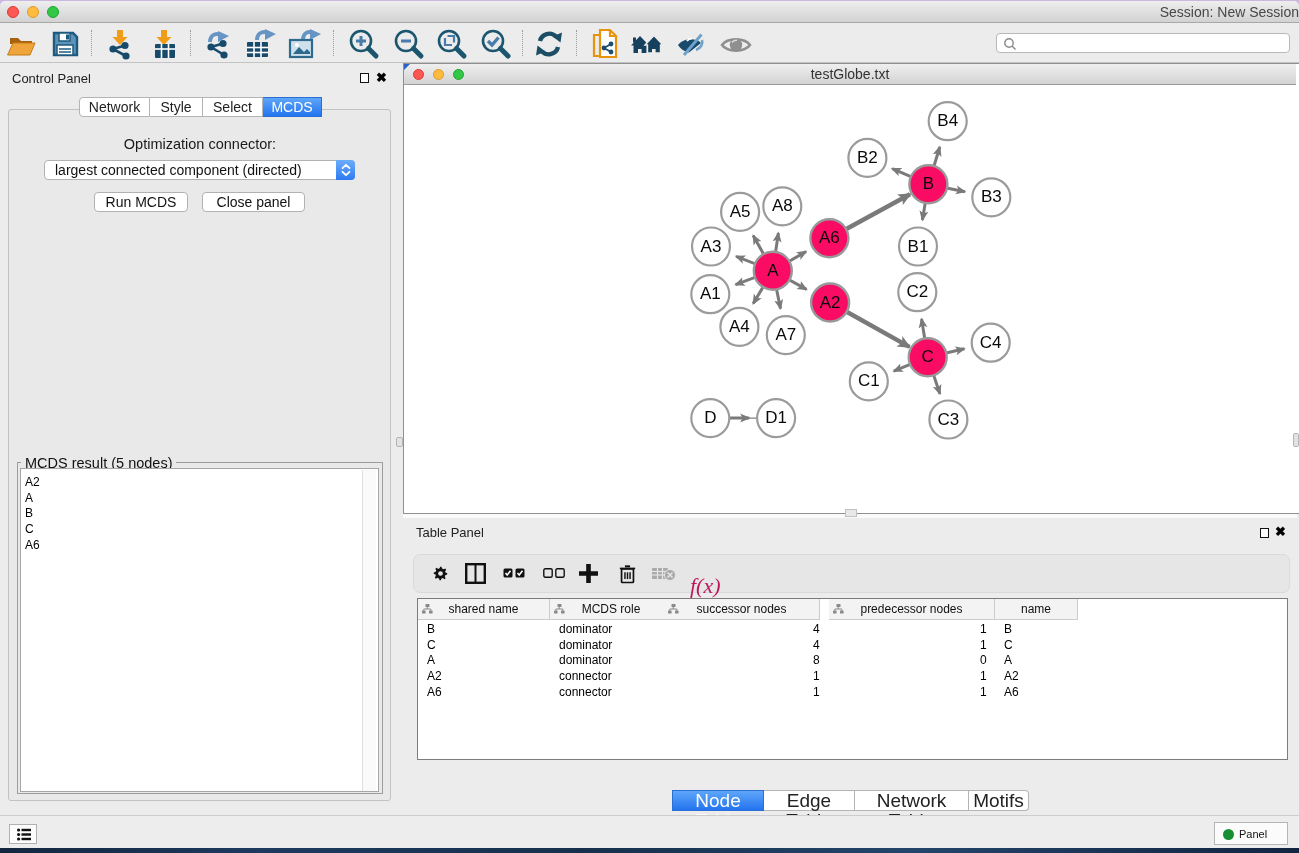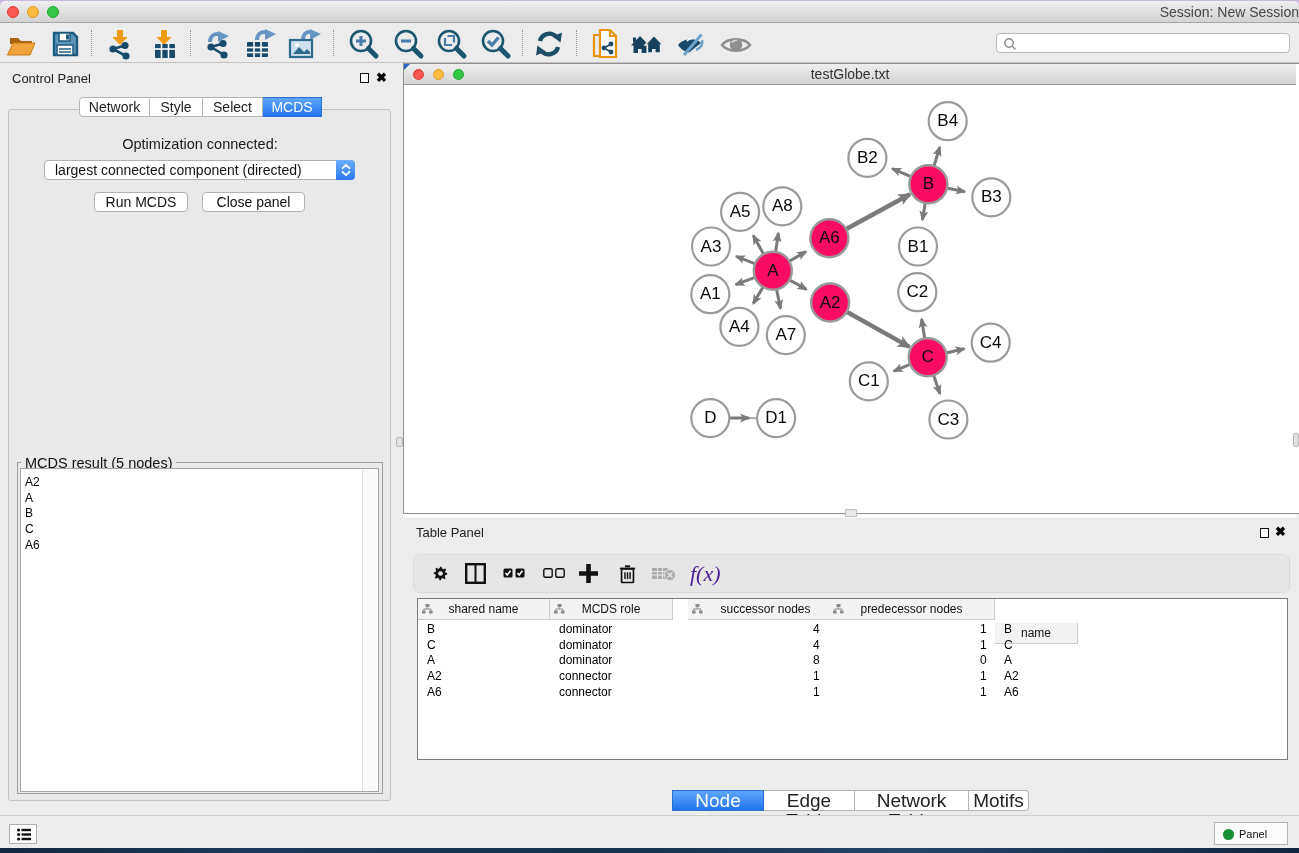--- a/index.html
+++ b/index.html
@@ -233,21 +233,21 @@
 <div class="abs" id="cp-label">Control Panel</div>
 <div class="abs" id="cp-float" style="left:360px;top:73px;width:9px;height:10px;border:1.5px solid #111;background:#fff;"></div>
 <div class="abs" id="cp-x" style="left:376px;top:70px;font-size:13px;font-weight:bold;color:#000;">✖</div>
 <div class="abs" id="cp-inner"></div>
 <div class="abs tabs" id="cp-tabs">
   <div class="tab first" style="width:71px;">Network</div>
   <div class="tab" style="width:53px;">Style</div>
   <div class="tab" style="width:60px;">Select</div>
   <div class="tab sel last" style="width:59px;">MCDS</div>
 </div>
-<div class="abs" id="opt-label">Optimization connected:</div>
+<div class="abs" id="opt-label">Optimization connector:</div>
 <div class="abs" id="dropdown">largest connected component (directed)
   <div class="abs" id="dd-step">
       <svg width="12" height="14" viewBox="0 0 12 14">
     <path d="M2.5 5.2 L6 1.8 L9.5 5.2" fill="none" stroke="#fff" stroke-width="1.8" stroke-linecap="round" stroke-linejoin="round"></path>
     <path d="M2.5 8.8 L6 12.2 L9.5 8.8" fill="none" stroke="#fff" stroke-width="1.8" stroke-linecap="round" stroke-linejoin="round"></path>
   </svg>
     </div>
 </div>
 <div class="abs btn" id="btn-run">Run MCDS</div>
 <div class="abs btn" id="btn-close">Close panel</div>
@@ -397,21 +397,21 @@
       </g>
     <g stroke="#e6e6e6" stroke-width="1.2">
         <line x1="0" y1="4.5" x2="16" y2="4.5"></line>
         <line x1="0" y1="8" x2="16" y2="8"></line>
         <line x1="5.5" y1="1" x2="5.5" y2="12"></line>
         <line x1="10.5" y1="1" x2="10.5" y2="12"></line>
       </g>
     <circle cx="18" cy="8" r="5.5" fill="#a9a9a9" stroke="#e6e6e6" stroke-width="1"></circle>
     <path d="M15.5 5.5 L20.5 10.5 M20.5 5.5 L15.5 10.5" stroke="#e6e6e6" stroke-width="1.5"></path>
   </svg>
-  <div class="abs" style="left:276px;top:6px;font-family:'Liberation Serif',serif;font-style:italic;font-size:22px;color:#4c1d95;">f(x)</div>
+  <div class="abs" style="left:276px;top:18px;font-family:'Liberation Serif',serif;font-style:italic;font-size:22px;color:#be185d;">f(x)</div>
 </div>
 <div class="abs" id="tbl">
   <div class="abs th" style="left:0px;width:132px;">
       <svg class="mini" viewBox="0 0 11 10">
         <g fill="#8a8a8a">
           <rect x="3.5" y="0" width="4" height="3" rx="0.5"></rect>
           <rect x="0" y="6.5" width="3.6" height="3" rx="0.5"></rect>
           <rect x="7" y="6.5" width="3.6" height="3" rx="0.5"></rect>
           <path d="M5.2 3 v2 M1.8 6.5 v-1.5 h7 v1.5" fill="none" stroke="#8a8a8a" stroke-width="1"></path>
         </g>
@@ -422,21 +422,21 @@
       <svg class="mini" viewBox="0 0 11 10">
         <g fill="#8a8a8a">
           <rect x="3.5" y="0" width="4" height="3" rx="0.5"></rect>
           <rect x="0" y="6.5" width="3.6" height="3" rx="0.5"></rect>
           <rect x="7" y="6.5" width="3.6" height="3" rx="0.5"></rect>
           <path d="M5.2 3 v2 M1.8 6.5 v-1.5 h7 v1.5" fill="none" stroke="#8a8a8a" stroke-width="1"></path>
         </g>
       </svg>
       <span class="lbl">MCDS role</span>
     </div>
-  <div class="abs th" style="left:270px;width:156px;">
+  <div class="abs th" style="left:246px;width:156px;">
       <svg class="mini" viewBox="0 0 11 10">
         <g fill="#8a8a8a">
           <rect x="3.5" y="0" width="4" height="3" rx="0.5"></rect>
           <rect x="0" y="6.5" width="3.6" height="3" rx="0.5"></rect>
           <rect x="7" y="6.5" width="3.6" height="3" rx="0.5"></rect>
           <path d="M5.2 3 v2 M1.8 6.5 v-1.5 h7 v1.5" fill="none" stroke="#8a8a8a" stroke-width="1"></path>
         </g>
       </svg>
       <span class="lbl">successor nodes</span>
     </div>
@@ -444,21 +444,21 @@
       <svg class="mini" viewBox="0 0 11 10">
         <g fill="#8a8a8a">
           <rect x="3.5" y="0" width="4" height="3" rx="0.5"></rect>
           <rect x="0" y="6.5" width="3.6" height="3" rx="0.5"></rect>
           <rect x="7" y="6.5" width="3.6" height="3" rx="0.5"></rect>
           <path d="M5.2 3 v2 M1.8 6.5 v-1.5 h7 v1.5" fill="none" stroke="#8a8a8a" stroke-width="1"></path>
         </g>
       </svg>
       <span class="lbl">predecessor nodes</span>
     </div>
-  <div class="abs th" style="left:577px;width:83px;margin-top:24px;">
+  <div class="abs th" style="left:577px;width:83px;">
       <span class="lbl">name</span>
     </div>
   <div class="abs trow" style="top:22px;">
       <span style="left:9px;">B</span>
       <span style="left:141px;">dominator</span>
       <span style="left:395px;">4</span>
       <span style="left:562px;">1</span>
       <span style="left:586px;">B</span>
     </div>
   <div class="abs trow" style="top:37.7px;">

